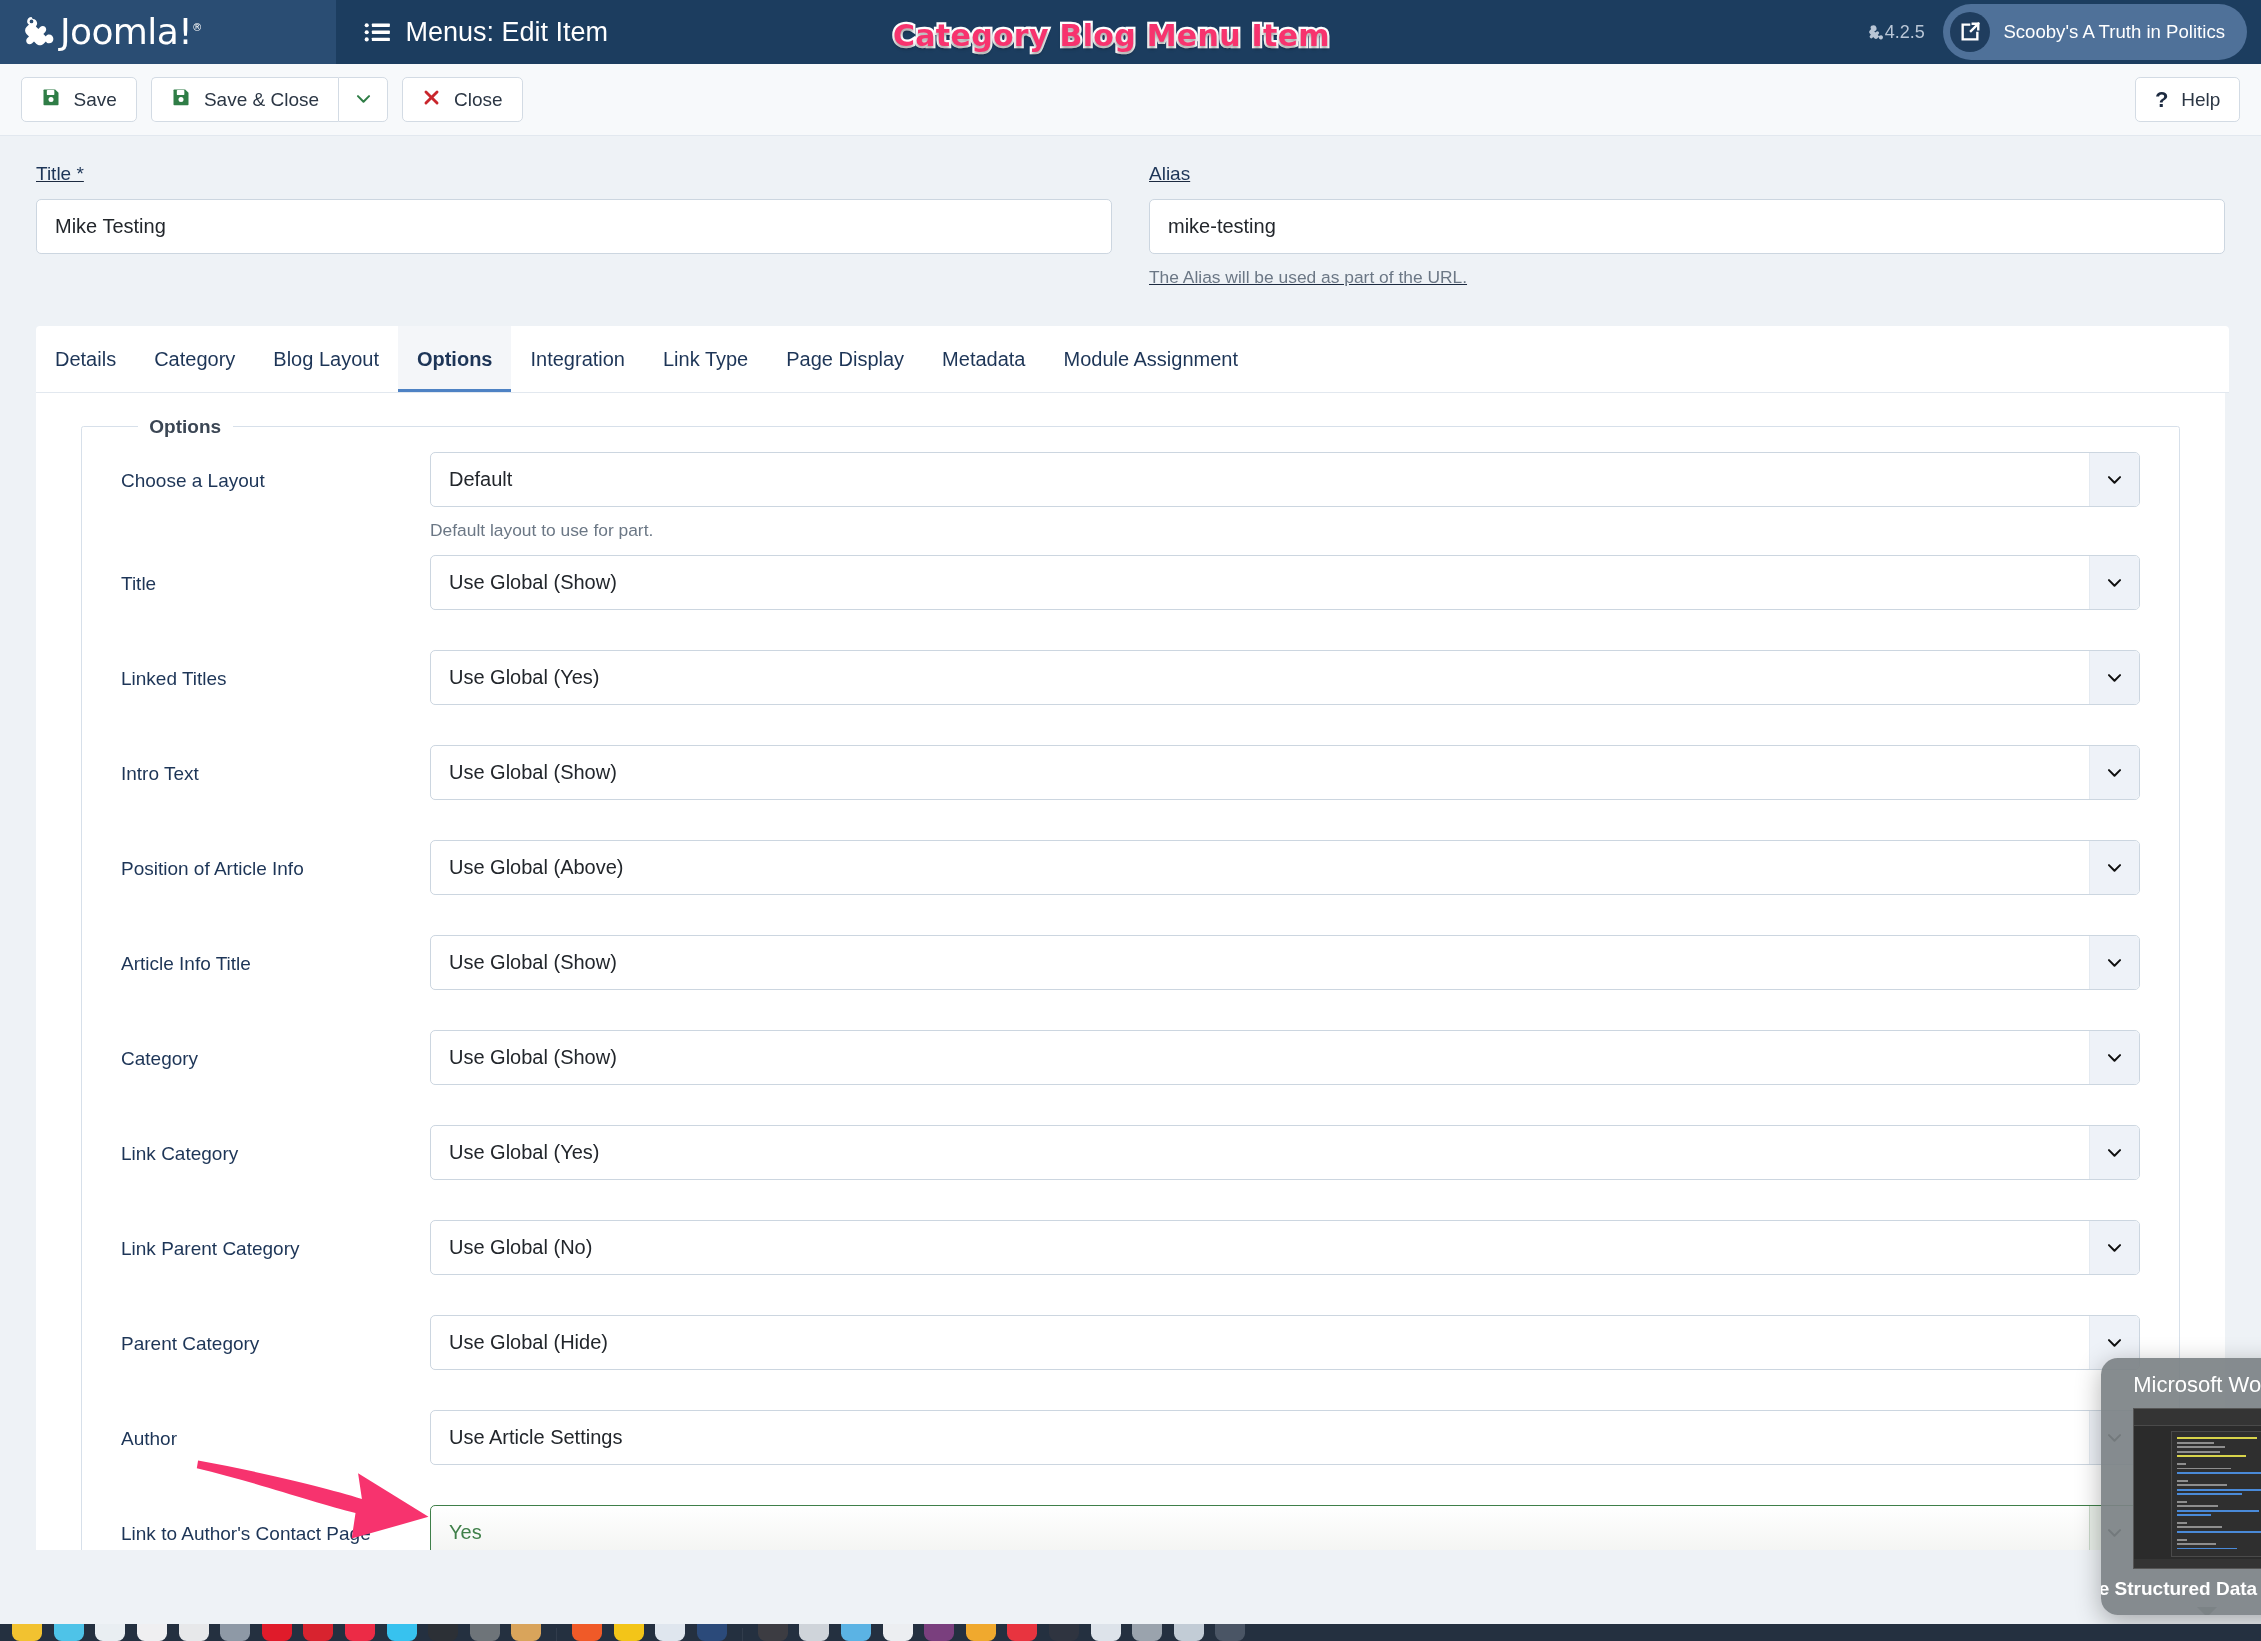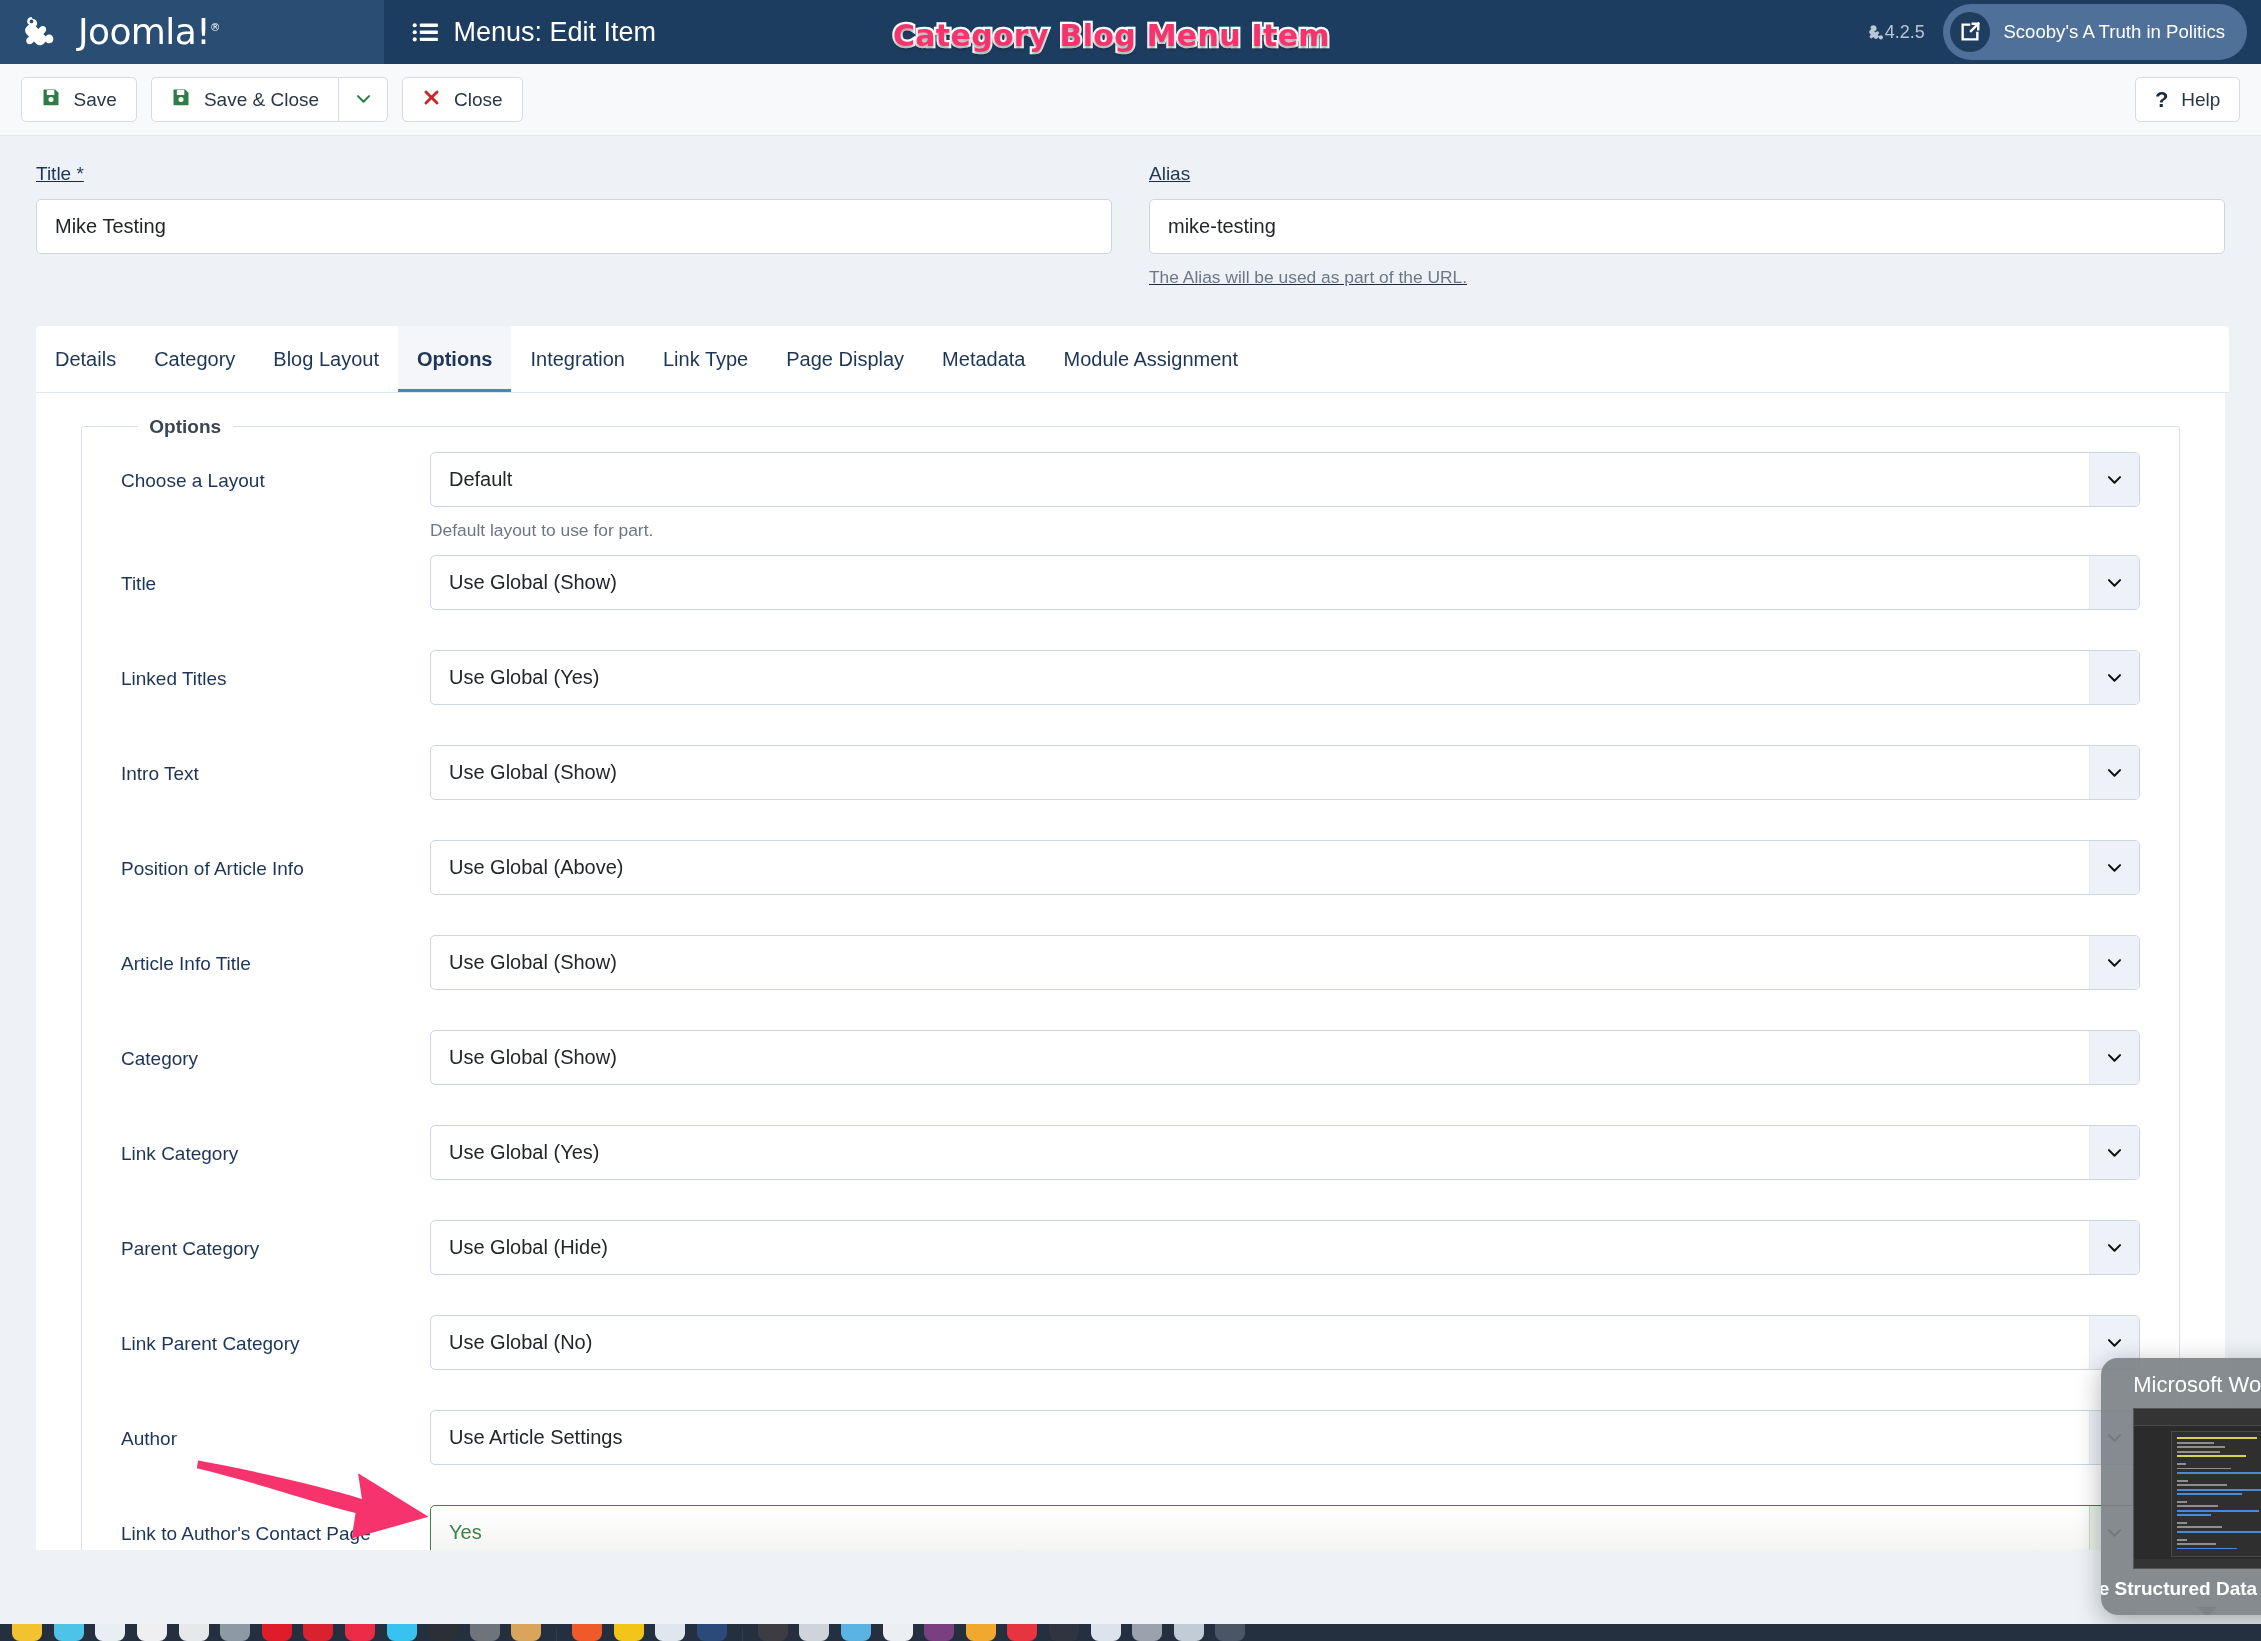--- a/index.html
+++ b/index.html
@@ -9,22 +9,22 @@
     background:#eef2f6;
     color:#1c2a40;
     -webkit-font-smoothing:antialiased;
   }
 
   
   #header{
     position:relative;height:64px;background:#1c3d5f;display:flex;align-items:center;
   }
   .brand{
-    width:384px;height:64px;background:#2a4d73;
-    display:flex;align-items:center;padding-left:19px;gap:19px;flex:0 0 auto;
+    width:336px;height:64px;background:#2a4d73;
+    display:flex;align-items:center;padding-left:19px;gap:1px;flex:0 0 auto;
   }
   .brand-mark{width:40px;height:40px;flex:0 0 auto;}
   .brand-word{
     color:#fff;font-size:36px;letter-spacing:-0.6px;font-weight:400;line-height:1;
     position:relative;font-family:"DejaVu Sans",sans-serif;
   }
   .brand-word sup{font-size:10.3px;vertical-align:super;}
   .page-head{
     display:flex;align-items:center;gap:15.4px;padding-left:28px;flex:0 0 auto;
   }
@@ -405,37 +405,37 @@
               <span class="sel-val">Use Global (Yes)</span>
               <span class="sel-arrow">
                 <svg viewBox="0 0 24 24" width="19" height="19" fill="none" stroke="#111" stroke-width="2.6" stroke-linecap="round" stroke-linejoin="round">
                   <path d="M5 9l7 7 7-7"></path>
                 </svg>
               </span>
             </div>
           </div>
         </div>
         <div class="row">
+          <div class="row-label">Link Parent Category</div>
+          <div class="row-ctrl">
+            <div class="sel">
+              <span class="sel-val">Use Global (No)</span>
+              <span class="sel-arrow">
+                <svg viewBox="0 0 24 24" width="19" height="19" fill="none" stroke="#111" stroke-width="2.6" stroke-linecap="round" stroke-linejoin="round">
+                  <path d="M5 9l7 7 7-7"></path>
+                </svg>
+              </span>
+            </div>
+          </div>
+        </div>
+        <div class="row">
           <div class="row-label">Parent Category</div>
           <div class="row-ctrl">
             <div class="sel">
               <span class="sel-val">Use Global (Hide)</span>
-              <span class="sel-arrow">
-                <svg viewBox="0 0 24 24" width="19" height="19" fill="none" stroke="#111" stroke-width="2.6" stroke-linecap="round" stroke-linejoin="round">
-                  <path d="M5 9l7 7 7-7"></path>
-                </svg>
-              </span>
-            </div>
-          </div>
-        </div>
-        <div class="row">
-          <div class="row-label">Link Parent Category</div>
-          <div class="row-ctrl">
-            <div class="sel">
-              <span class="sel-val">Use Global (No)</span>
               <span class="sel-arrow">
                 <svg viewBox="0 0 24 24" width="19" height="19" fill="none" stroke="#111" stroke-width="2.6" stroke-linecap="round" stroke-linejoin="round">
                   <path d="M5 9l7 7 7-7"></path>
                 </svg>
               </span>
             </div>
           </div>
         </div>
         <div class="row">
           <div class="row-label">Author</div>

